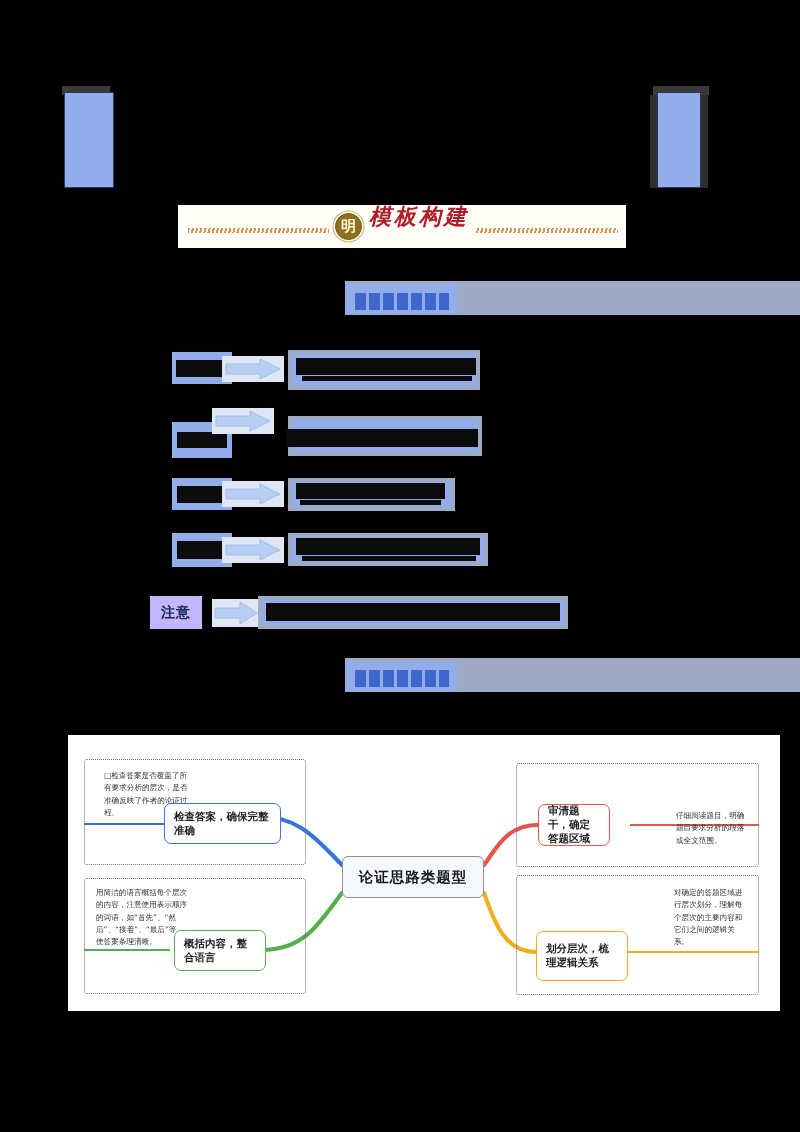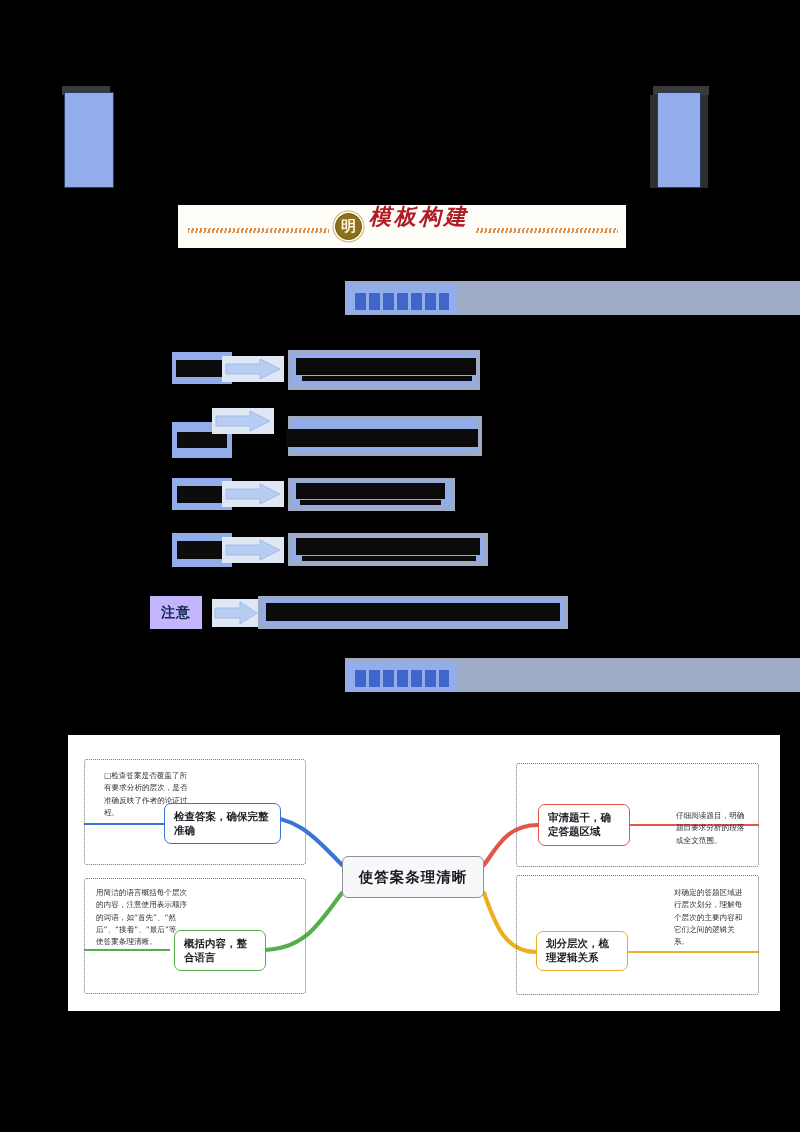--- a/index.html
+++ b/index.html
@@ -197,22 +197,22 @@
     border-radius: 7px;
     display: flex; align-items: center;
     padding: 0 9px;
     font-size: 10.5px; line-height: 1.32; font-weight: bold;
     color: #1b1e22;
     font-family: "DejaVu Sans", sans-serif;
     z-index: 5;
   }
   #mm-n-tl { left: 96px;  top: 68px;  width: 117px; height: 41px; border: 1.6px solid #3a74d6; }
   #mm-n-bl { left: 106px; top: 195px; width: 92px; height: 41px; border: 1.6px solid #54ae4a; }
-  #mm-n-tr { left: 470px; top: 69px;  width: 92px; height: 42px; border: 1.6px solid #e4554a; }
-  #mm-n-br { left: 468px; top: 196px; width: 92px; height: 40px; border: 1.6px solid #efae21; }
+  #mm-n-tr { left: 470px; top: 69px;  width: 72px; height: 42px; border: 1.6px solid #e4554a; }
+  #mm-n-br { left: 468px; top: 196px; width: 92px; height: 50px; border: 1.6px solid #efae21; }
 
   #mm-center {
     position: absolute; left: 274px; top: 121px; width: 142px; height: 42px;
     background: #f7f8fa;
     border: 1.6px solid #8c939c;
     border-radius: 6px;
     display: flex; align-items: center; justify-content: center;
     font-size: 14.5px; font-weight: bold; color: #17191c;
     letter-spacing: 1px;
     font-family: "DejaVu Sans", sans-serif;
@@ -366,16 +366,16 @@
     <div class="mm-desc" id="mm-d-tl">□检查答案是否覆盖了所有要求分析的层次，是否准确反映了作者的论证过程。</div>
     <div class="mm-desc" id="mm-d-bl">用简洁的语言概括每个层次的内容，注意使用表示顺序的词语，如“首先”、“然后”、“接着”、“最后”等，使答案条理清晰。</div>
     <div class="mm-desc" id="mm-d-tr">仔细阅读题目，明确题目要求分析的段落或全文范围。</div>
     <div class="mm-desc" id="mm-d-br">对确定的答题区域进行层次划分，理解每个层次的主要内容和它们之间的逻辑关系。</div>
 
     <div class="mm-node" id="mm-n-tl">检查答案，确保完整准确</div>
     <div class="mm-node" id="mm-n-bl">概括内容，整合语言</div>
     <div class="mm-node" id="mm-n-tr">审清题干，确定答题区域</div>
     <div class="mm-node" id="mm-n-br">划分层次，梳理逻辑关系</div>
 
-    <div id="mm-center">使答案条理清晰</div>
+    <div id="mm-center">论证思路类题型</div>
   </div>
 
 </div>
 
 </body></html>

